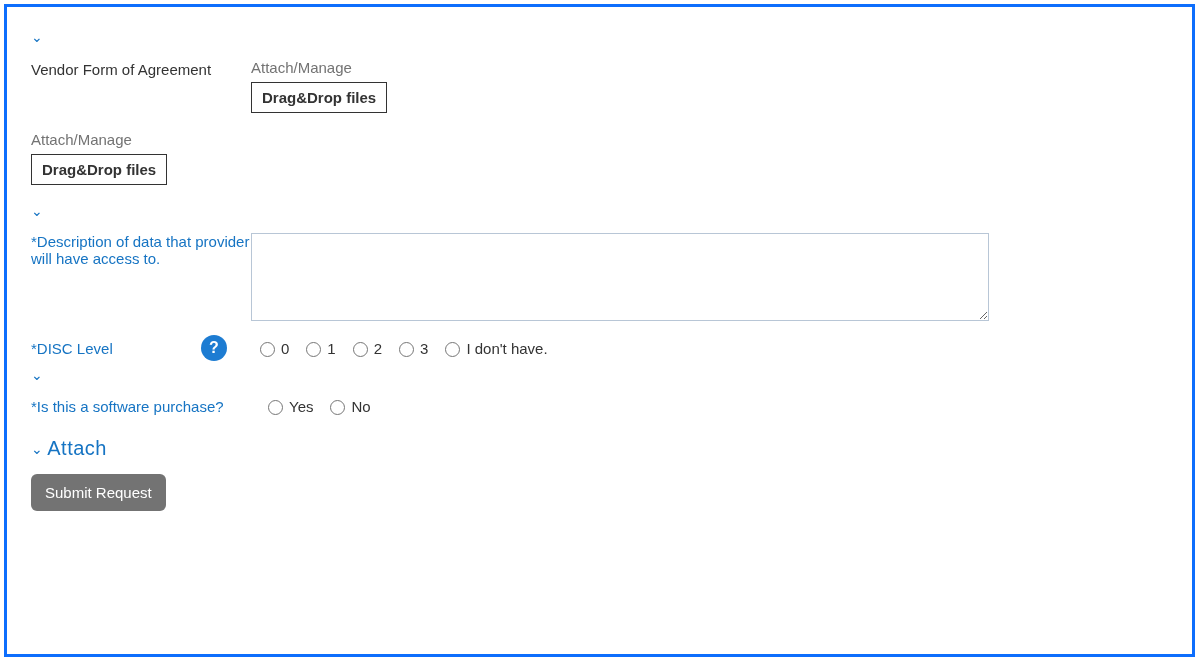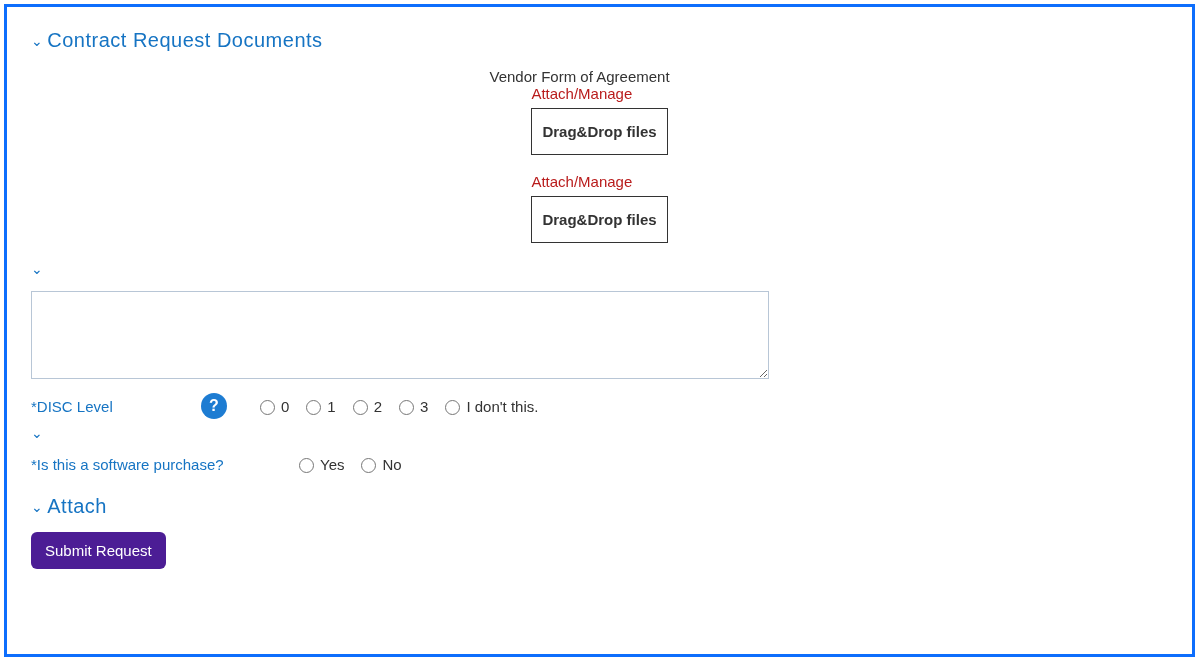--- a/index.html
+++ b/index.html
@@ -27,39 +27,38 @@
     margin: 6px 0 14px 0;
     cursor: pointer;
   }
   .section-header .chev {
     display: inline-block;
     margin-right: 4px;
     font-size: 14px;
   }
   .doc-row {
     display: flex;
-    align-items: center;
+    align-items: flex-start;
     margin-bottom: 18px;
-    flex-direction: column;
   }
   .doc-label {
     width: 220px;
     color: #333;
     padding-top: 2px;
   }
   .doc-actions { }
   .attach-link {
-    color: #b91c1c;
+    color: #737373;
     cursor: pointer;
     display: inline-block;
     margin-bottom: 6px;
   }
   .drop-box {
     border: 1px solid #333;
-    padding: 14px 10px;
+    padding: 6px 10px;
     font-weight: 600;
     display: inline-block;
   }
   .ds-row {
     display: flex;
     align-items: flex-start;
     margin: 6px 0 14px 0;
   }
   .ds-label {
     width: 220px;
@@ -109,45 +108,43 @@
     align-items:center;
     gap:3px;
   }
   .radio-group input[type=radio]{
      width:15px;height:15px;
   }
   .sa-row {
     display: flex;
     align-items: center;
     margin: 4px 0 22px 0;
-    gap: 31px;
   }
   .sa-label {
     width: 232px;
     color: #1674c3;
   }
   .submit-btn {
-    background: #4c1d95;
+    background: #737373;
     color: #fff;
     border: none;
     border-radius: 6px;
     padding: 10px 14px;
     font-size: 15px;
     cursor: pointer;
   }
 </style>
 </head>
 <body>
 
 <div class="frame">
 
   
   <div class="section-header">
     <span class="chev">⌄</span>
-    <span>Contract Request Documents</span>
   </div>
 
   <div class="doc-row">
     <div class="doc-label">Vendor Form of Agreement</div>
     <div class="doc-actions">
       <span class="attach-link">Attach/Manage</span><br>
       <span class="drop-box">Drag&amp;Drop files</span>
     </div>
   </div>
 
@@ -157,20 +154,21 @@
       <span class="drop-box">Drag&amp;Drop files</span>
     </div>
   </div>
 
   
   <div class="section-header">
     <span class="chev">⌄</span>
   </div>
 
   <div class="ds-row">
+    <div class="ds-label">*<span>Description of data that provider will have access to.</span></div>
     <textarea class="ds-textarea" style=""></textarea>
   </div>
 
   <div class="disc-row">
     <div class="disc-label">*<span>DISC Level</span></div>
     <span class="help-icon">?</span>
     <div class="radio-group">
       <label>
           <input type="radio" name="disc" style="">
           <span>0</span>
@@ -182,21 +180,21 @@
       <label>
           <input type="radio" name="disc" style="">
           <span>2</span>
         </label>
       <label>
           <input type="radio" name="disc" style="">
           <span>3</span>
         </label>
       <label>
           <input type="radio" name="disc" style="">
-          <span>I don't this.</span>
+          <span>I don't have.</span>
         </label>
     </div>
   </div>
 
   
   <div class="section-header">
     <span class="chev">⌄</span>
   </div>
 
   <div class="sa-row">

